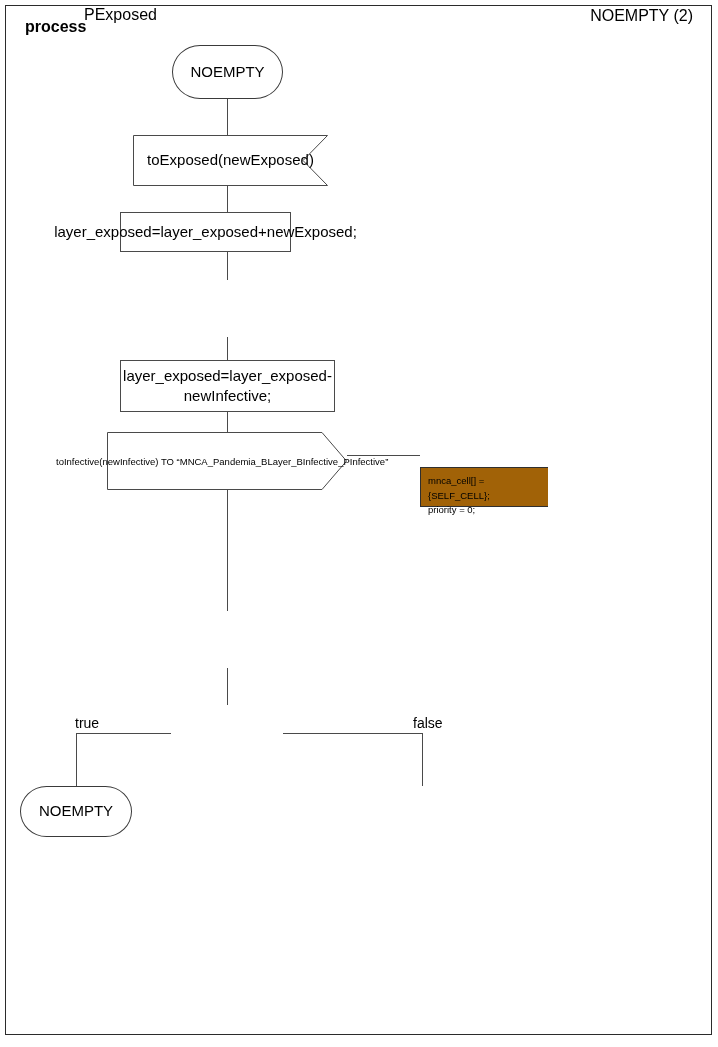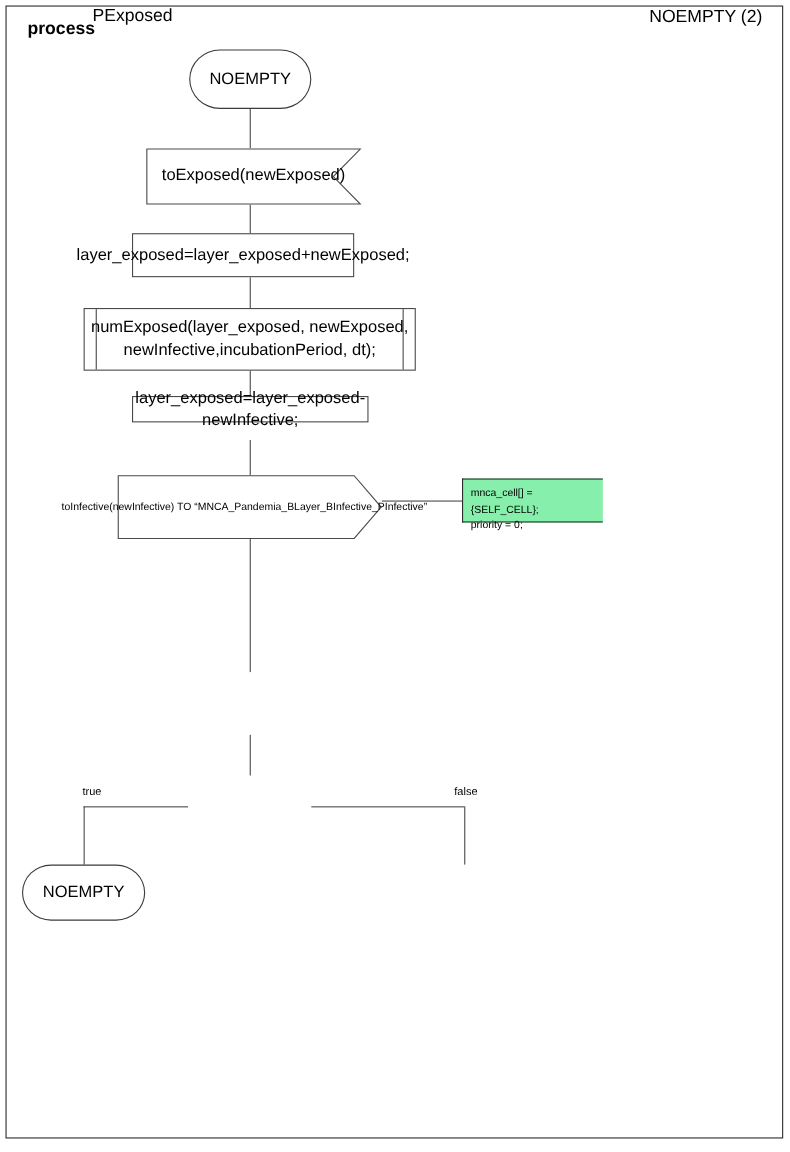--- a/index.html
+++ b/index.html
@@ -99,43 +99,44 @@
   }
 
   
   .decision { background: transparent; }
 
   
   .note {
     border-left: 1px solid #2f2f2f;
     border-top: 1px solid #2f2f2f;
     border-bottom: 1px solid #2f2f2f;
-    background: #86efac;
+    background: #a16207;
     box-sizing: border-box;
+    margin-top: 32px;
   }
   .note .ntext {
     position: absolute;
     left: 7px;
     top: 6px;
     font-size: 9.5px;
     line-height: 1.55;
     color: #000;
     white-space: pre-line;
   }
 
   .conn {
     position: absolute;
     background: #4a4a4a;
   }
   .conn.v { width: 1px; }
   .conn.h { height: 1px; }
 
   .branch-lbl {
     position: absolute;
-    font-size: 10px;
+    font-size: 14px;
     color: #000;
     white-space: nowrap;
     line-height: 1;
   }
 
   svg { display: block; overflow: visible; }
 </style>
 </head>
 <body>
 
@@ -166,32 +167,26 @@
     <div class="lbl">NOEMPTY</div>
   </div>
 
   <div class="node input-sym" style="left:133px; top:135px; width:195px; height:51px;">
     <svg width="195" height="51" viewBox="0 0 195 51">
       <polygon points="0.5,0.5 194.5,0.5 170,25.5 194.5,50.5 0.5,50.5" fill="#ffffff" stroke="#4a4a4a" stroke-width="1"></polygon>
     </svg>
     <div class="lbl" style="padding-right:34px;text-align:center;">toExposed(newExposed)</div>
   </div>
 
-  <div class="node task" style="left:120px; top:212px; width:202px; height:40px;">
+  <div class="node task" style="left:120px; top:212px; width:171px; height:40px;">
     <div class="lbl">layer_exposed=layer_exposed+newExposed;</div>
   </div>
 
-  <div class="node proc" style="left:76px; top:280px; width:302px; height:57px;">
-    <div class="bar" style="left:10px;"></div>
-    <div class="bar" style="right:10px;"></div>
-    <div class="lbl">numExposed(layer_exposed, newExposed,
-newInfective,incubationPeriod, dt);</div>
-  </div>
-
-  <div class="node task" style="left:120px; top:360px; width:215px; height:24px;">
+
+  <div class="node task" style="left:120px; top:360px; width:215px; height:52px;">
     <div class="lbl">layer_exposed=layer_exposed-newInfective;</div>
   </div>
 
   <div class="node output-sym" style="left:107px; top:432px; width:240px; height:58px;">
     <svg width="240" height="58" viewBox="0 0 240 58">
       <polygon points="0.5,0.5 215,0.5 239.5,29 215,57.5 0.5,57.5" fill="#ffffff" stroke="#4a4a4a" stroke-width="1"></polygon>
     </svg>
     <div class="ovl-text" style="left:-51px; top:25px;">toInfective(newInfective) TO “MNCA_Pandemia_BLayer_BInfective_PInfective”</div>
   </div>
 

